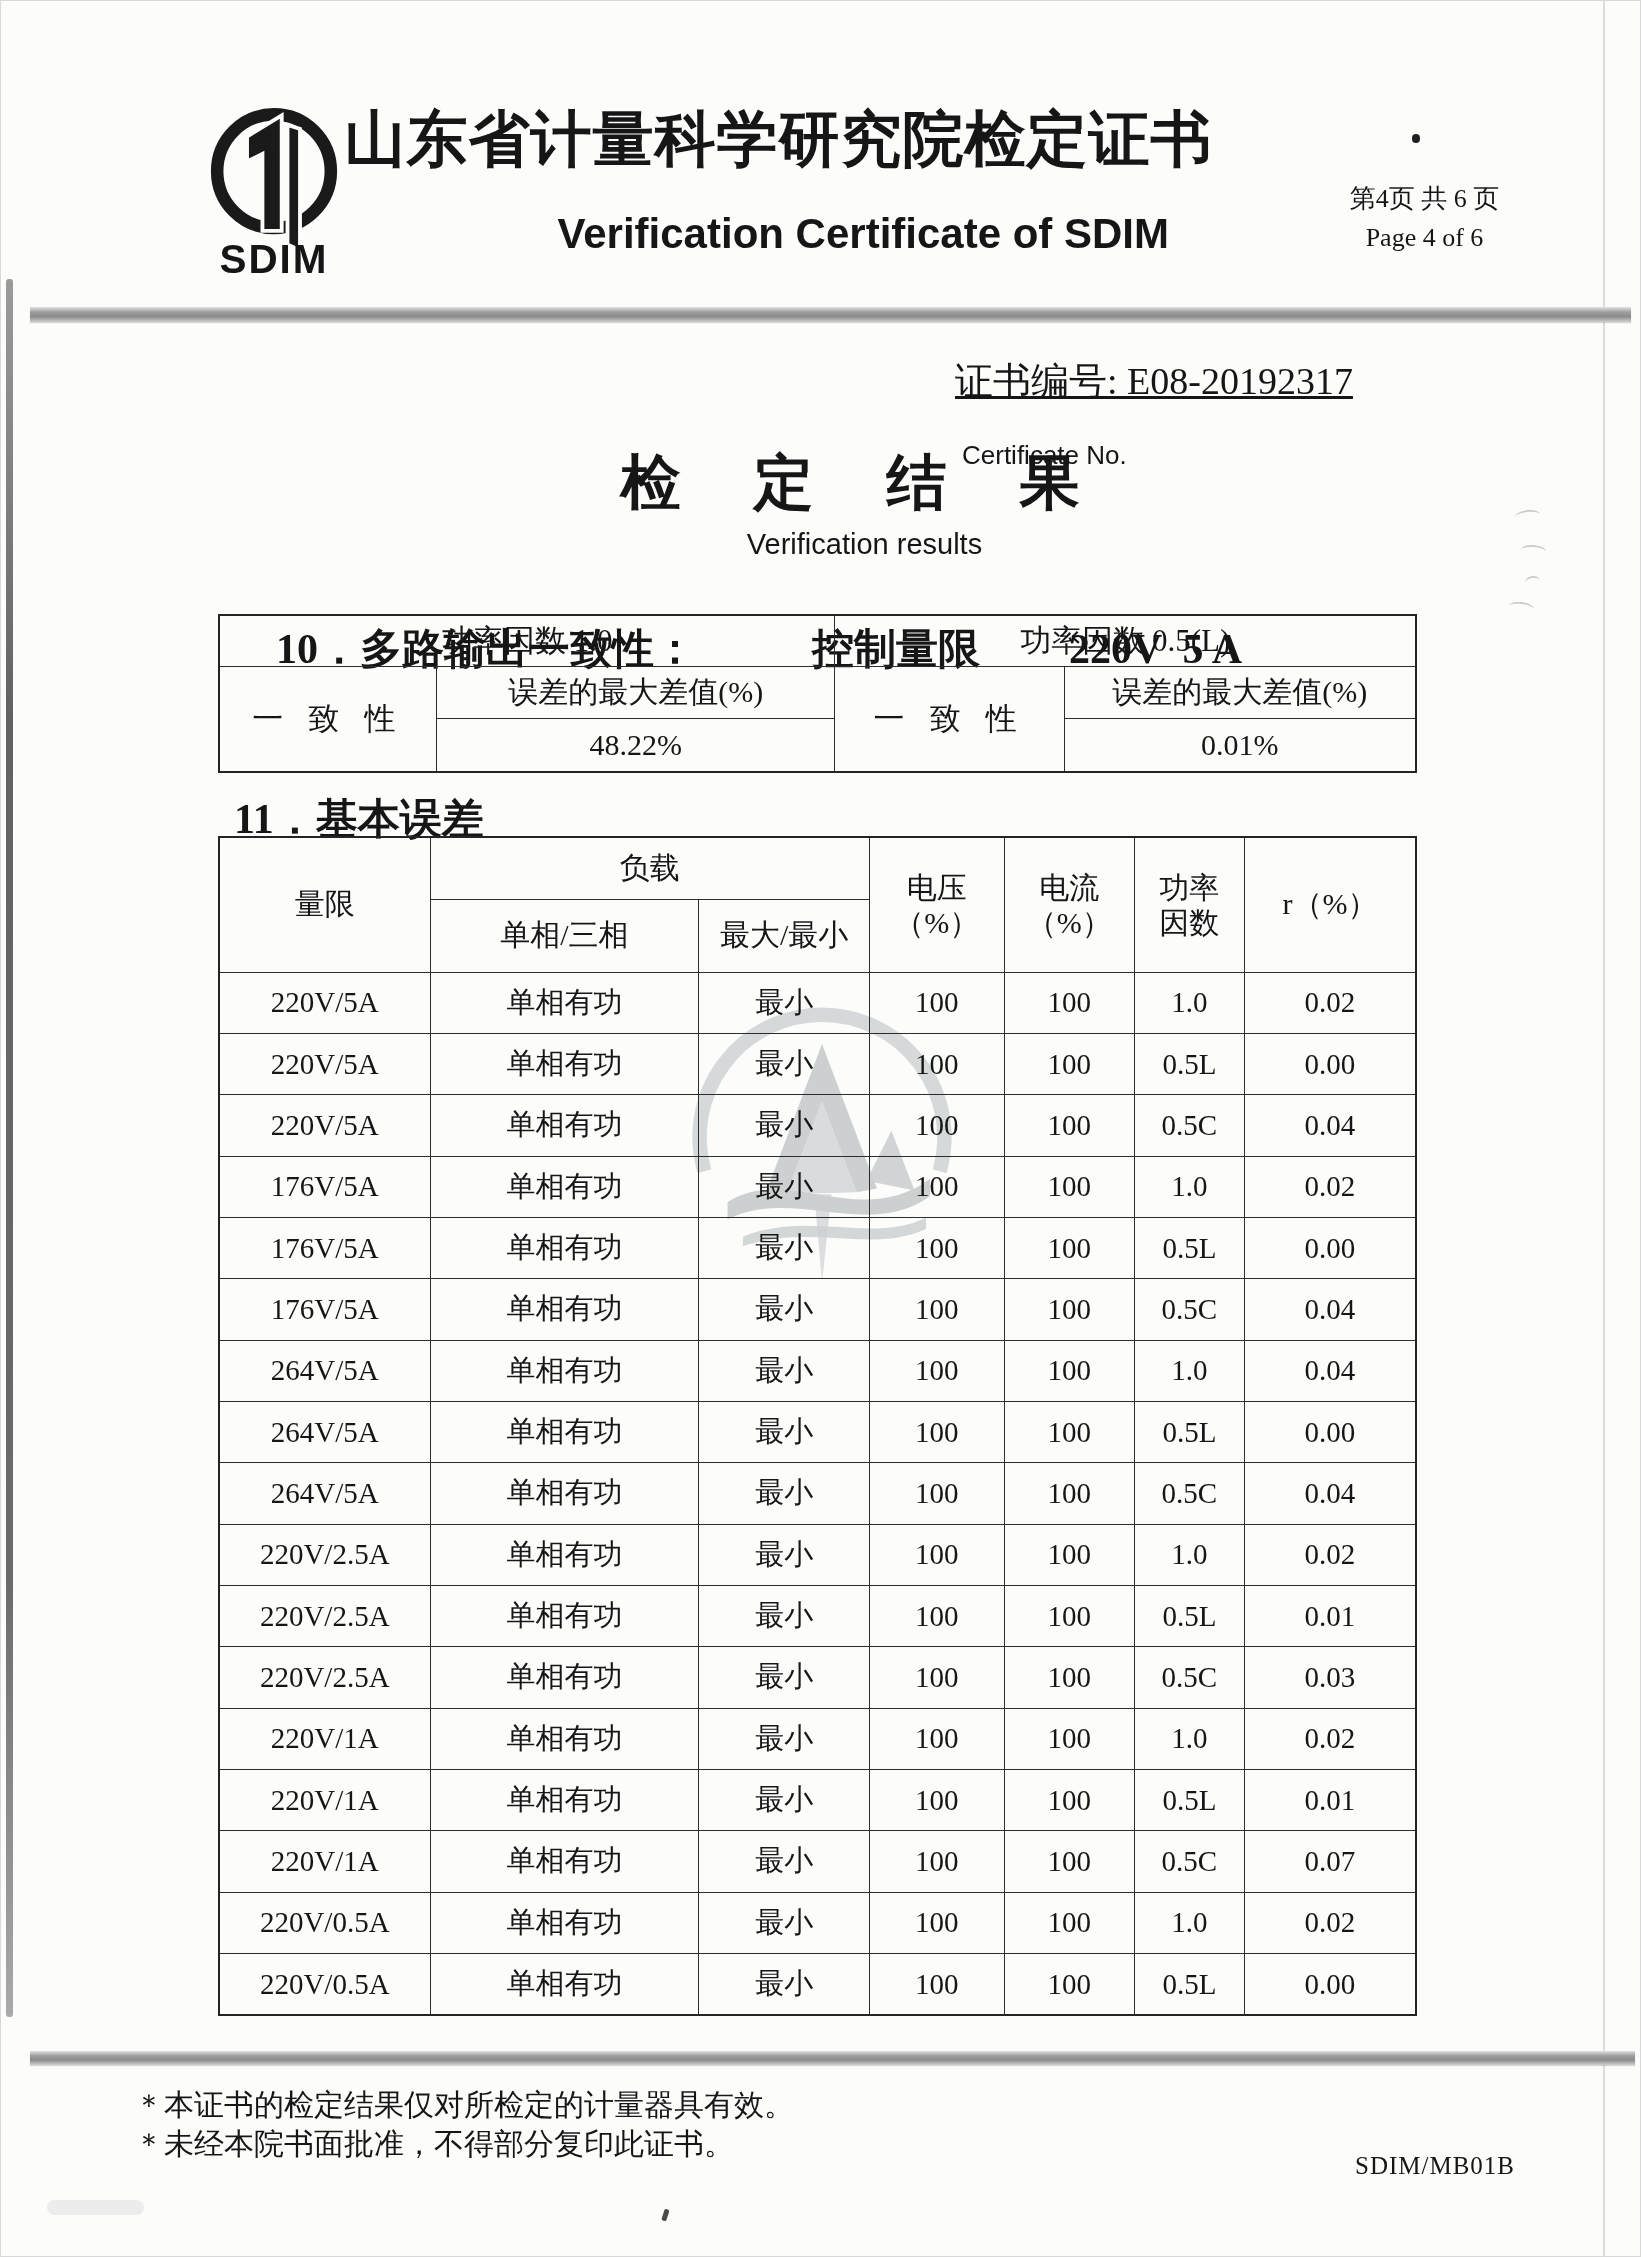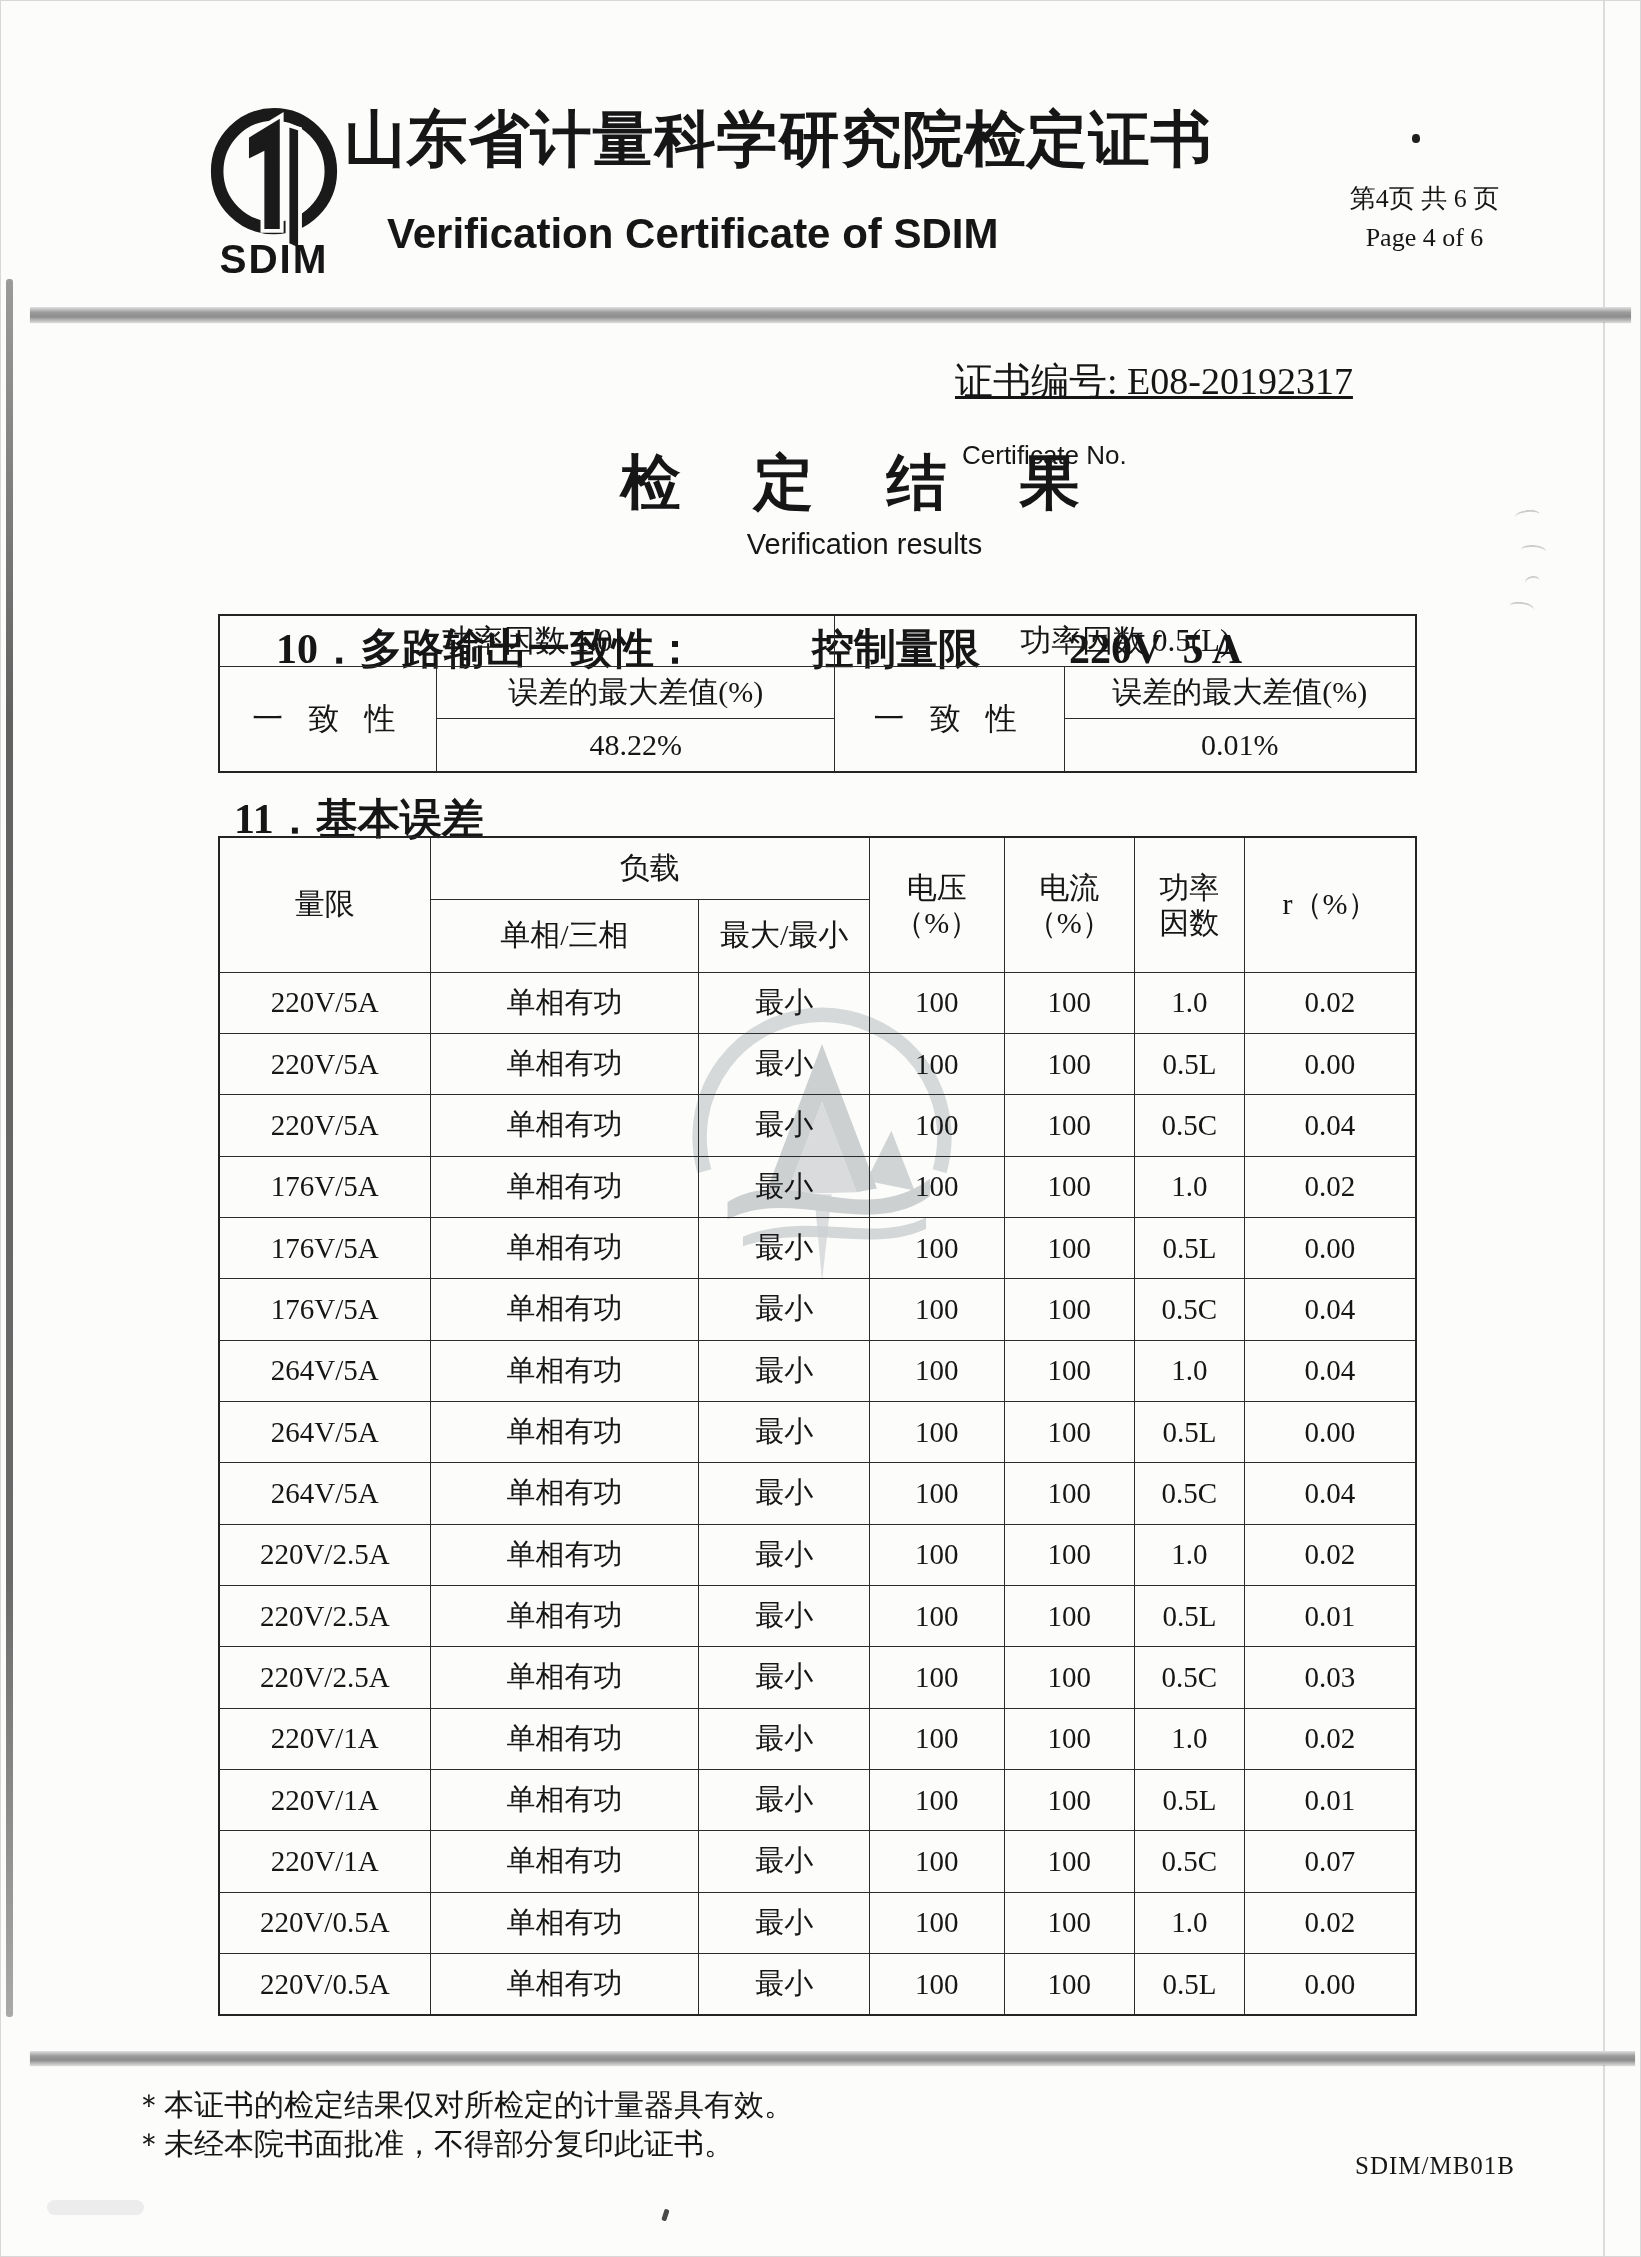--- a/index.html
+++ b/index.html
@@ -13,21 +13,21 @@
     box-sizing:border-box;
     border:1px solid #d8d8d8;
   }
   .abs{position:absolute;}
   .sans{font-family:"Liberation Sans","DejaVu Sans",sans-serif;}
 
   
   .logo-wrap{left:191px;top:97px;width:164px;height:183px;}
   .title-zh{left:338px;top:98px;width:879px;text-align:center;
     font-size:61px;font-weight:700;letter-spacing:1px;white-space:nowrap;}
-  .title-en{left:386px;top:209px;width:782px;text-align:left;
+  .title-en{left:386px;top:209px;width:782px;text-align:right;
     font-size:42px;font-weight:700;white-space:nowrap;}
   .pageinfo{left:1303px;top:178px;width:241px;text-align:center;
     font-size:26px;line-height:39px;white-space:nowrap;}
 
   .bar{background:linear-gradient(to bottom,#e2e2e2 0%,#9c9c9c 35%,#8c8c8c 65%,#cfcfcf 100%);
     box-shadow:0 1px 1px rgba(0,0,0,.15);}
   .bar1{left:29px;top:306px;width:1601px;height:14.5px;}
   .bar2{left:29px;top:2050px;width:1605px;height:13.5px;}
 
   

